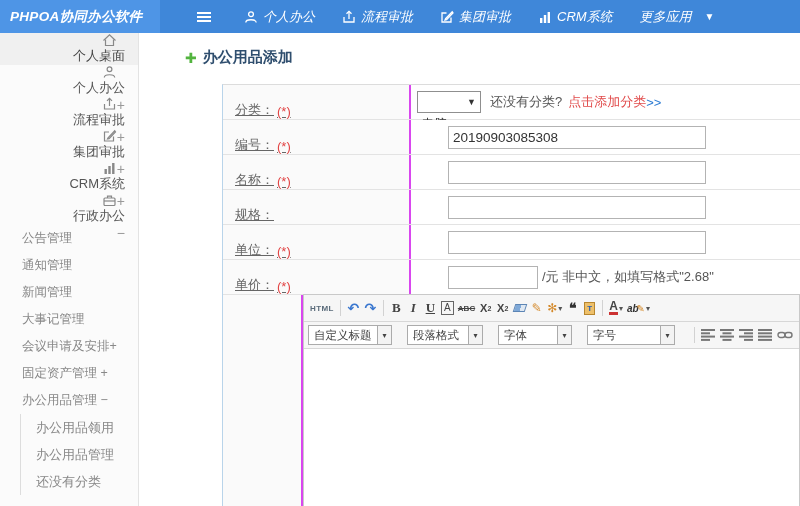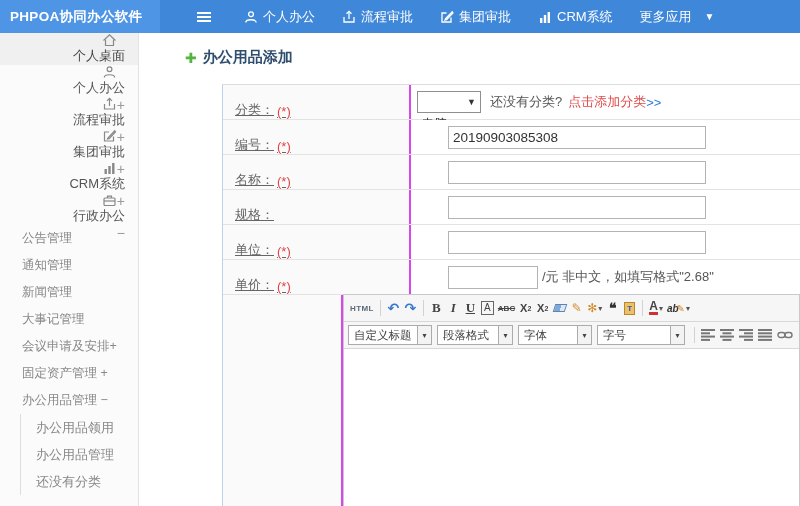--- a/index.html
+++ b/index.html
@@ -1,20 +1,20 @@
 <!DOCTYPE html>
 <html><head>
 <meta charset="utf-8">
 <style>
   * { margin:0; padding:0; box-sizing:border-box; }
   html,body { width:800px; height:506px; overflow:hidden; background:#fff;
     font-family:"Liberation Sans","DejaVu Sans",sans-serif; }
 
   
-  .topbar { position:absolute; left:0; top:0; width:800px; height:33px; background:#3f87d9; display:flex; }
+  .topbar { position:absolute; left:0; top:0; width:800px; height:33px; background:#3f87d9; display:flex;font-style:italic; }
   .logo { width:160px; height:33px; background:#4e95e6; color:#fff; font-size:13.5px; font-weight:bold;
     line-height:33px; padding-left:10px; letter-spacing:.3px; }
   .nav { flex:1; display:flex; align-items:center; color:#fff; }
   .menu-toggle { margin-left:36px; cursor:pointer; display:flex; }
   .nav-item { display:flex; align-items:center; margin-left:27px; font-size:13px; cursor:pointer; }
   .nav-item svg, .menu-toggle svg { margin-right:5px; }
   .nav-caret { margin-left:13px; font-size:10px; cursor:pointer; }
 
   
   .sidebar { position:absolute; left:0; top:33px; width:139px; height:473px; background:#fbfbfb;
@@ -75,21 +75,21 @@
   .t-orange { color:#d4892a; font-size:12px; }
   .t-caret { font-size:8px; color:#555; margin-left:1px; }
   .t-quote { font-size:14px; font-weight:bold; color:#333; font-family:"Liberation Serif",serif; }
   .clip { width:11px; height:13px; background:#eec06a; border:1px solid #b8862e; font-size:8px; color:#2b5fae;
     display:flex; align-items:center; justify-content:center; font-weight:bold; }
   .t-fontcolor { font-size:12px; font-weight:bold; border-bottom:3px solid #cc3333; line-height:11px; }
   .t-hl { font-size:10px; font-style:italic; font-weight:bold; color:#333; }
   .t-pen { color:#d4892a; font-size:10px; margin-left:-2px; }
 
   .ed-select { display:flex; align-items:center; height:20px; border:1px solid #ababab; background:#fff;
-    margin-right:5px; cursor:pointer; }
+    margin-right:15px; cursor:pointer; }
   .ed-select .es-label { font-size:11.5px; color:#444; padding:0 5px; }
   .ed-select .es-caret { width:14px; align-self:stretch; border-left:1px solid #ababab; display:flex;
     align-items:center; justify-content:center; font-size:8px; color:#444; background:#f3f3f3; }
   .es-w1 .es-label{ width:68px; } .es-w2 .es-label{ width:60px; } .es-w3 .es-label{ width:58px; } .es-w4 .es-label{ width:72px; }
   .ed-body { flex:1; background:#fff; }
 
   .align-svg rect { fill:#777; }
 </style>
 </head>
 <body>

